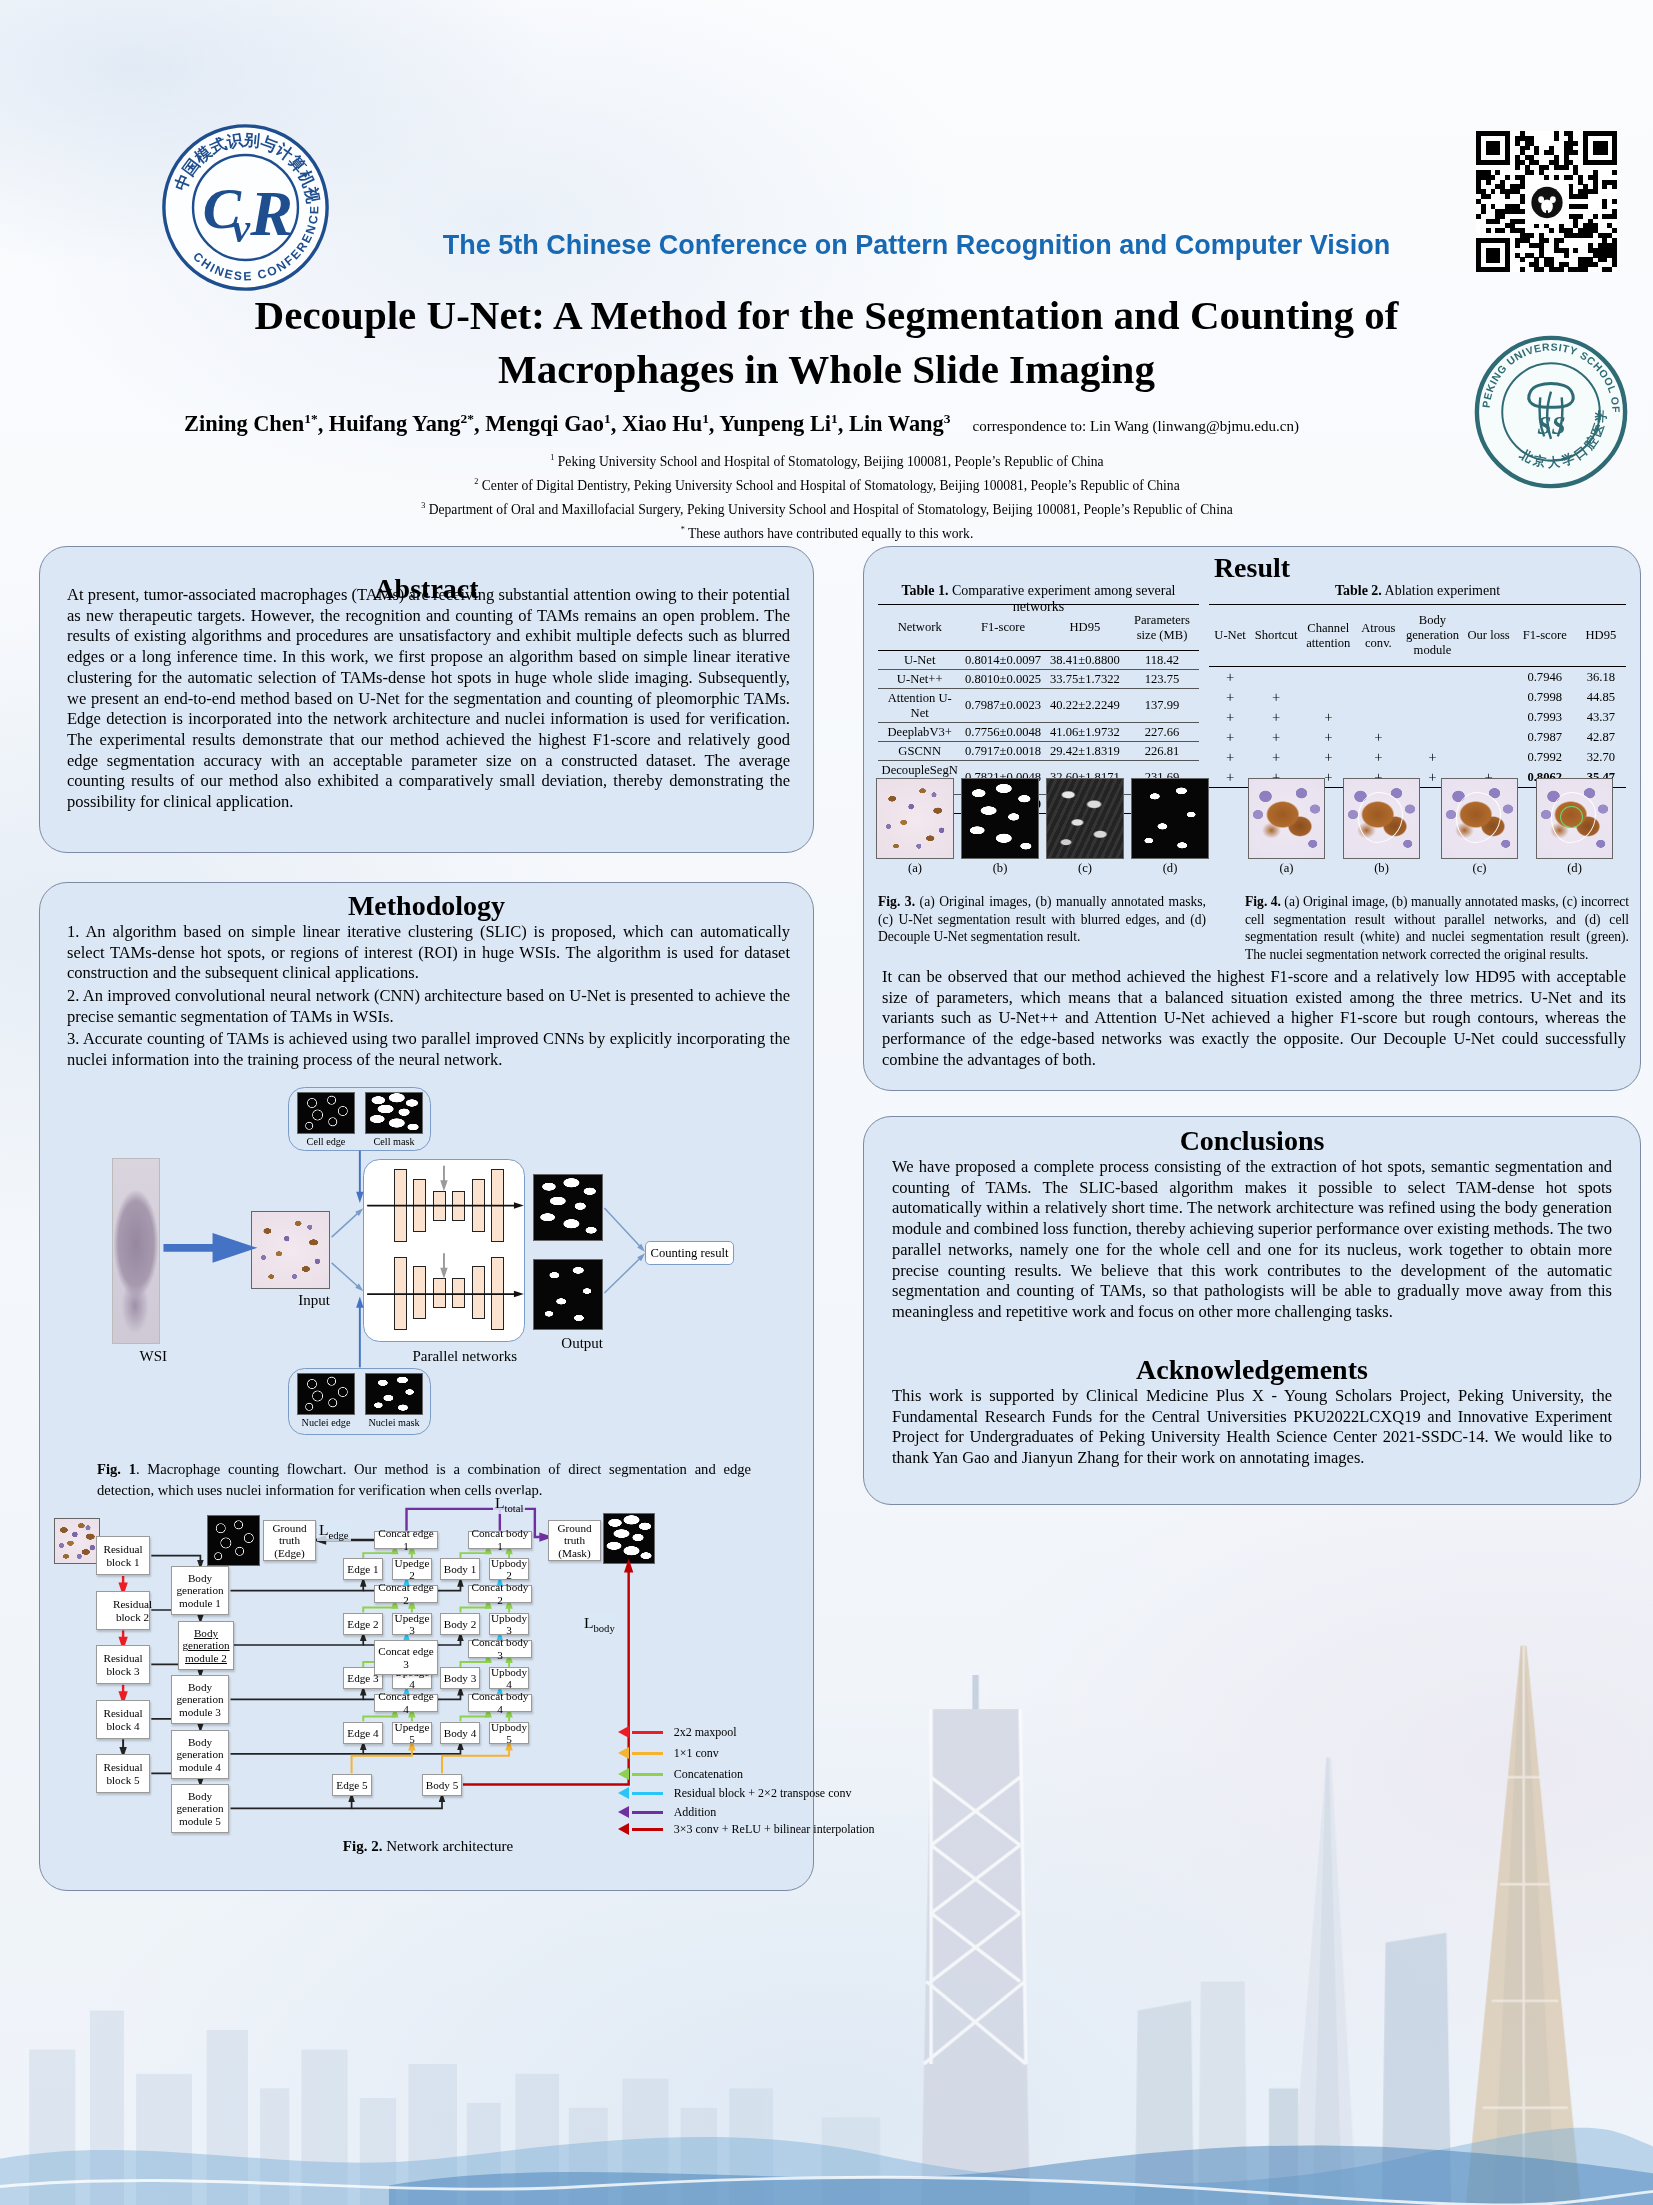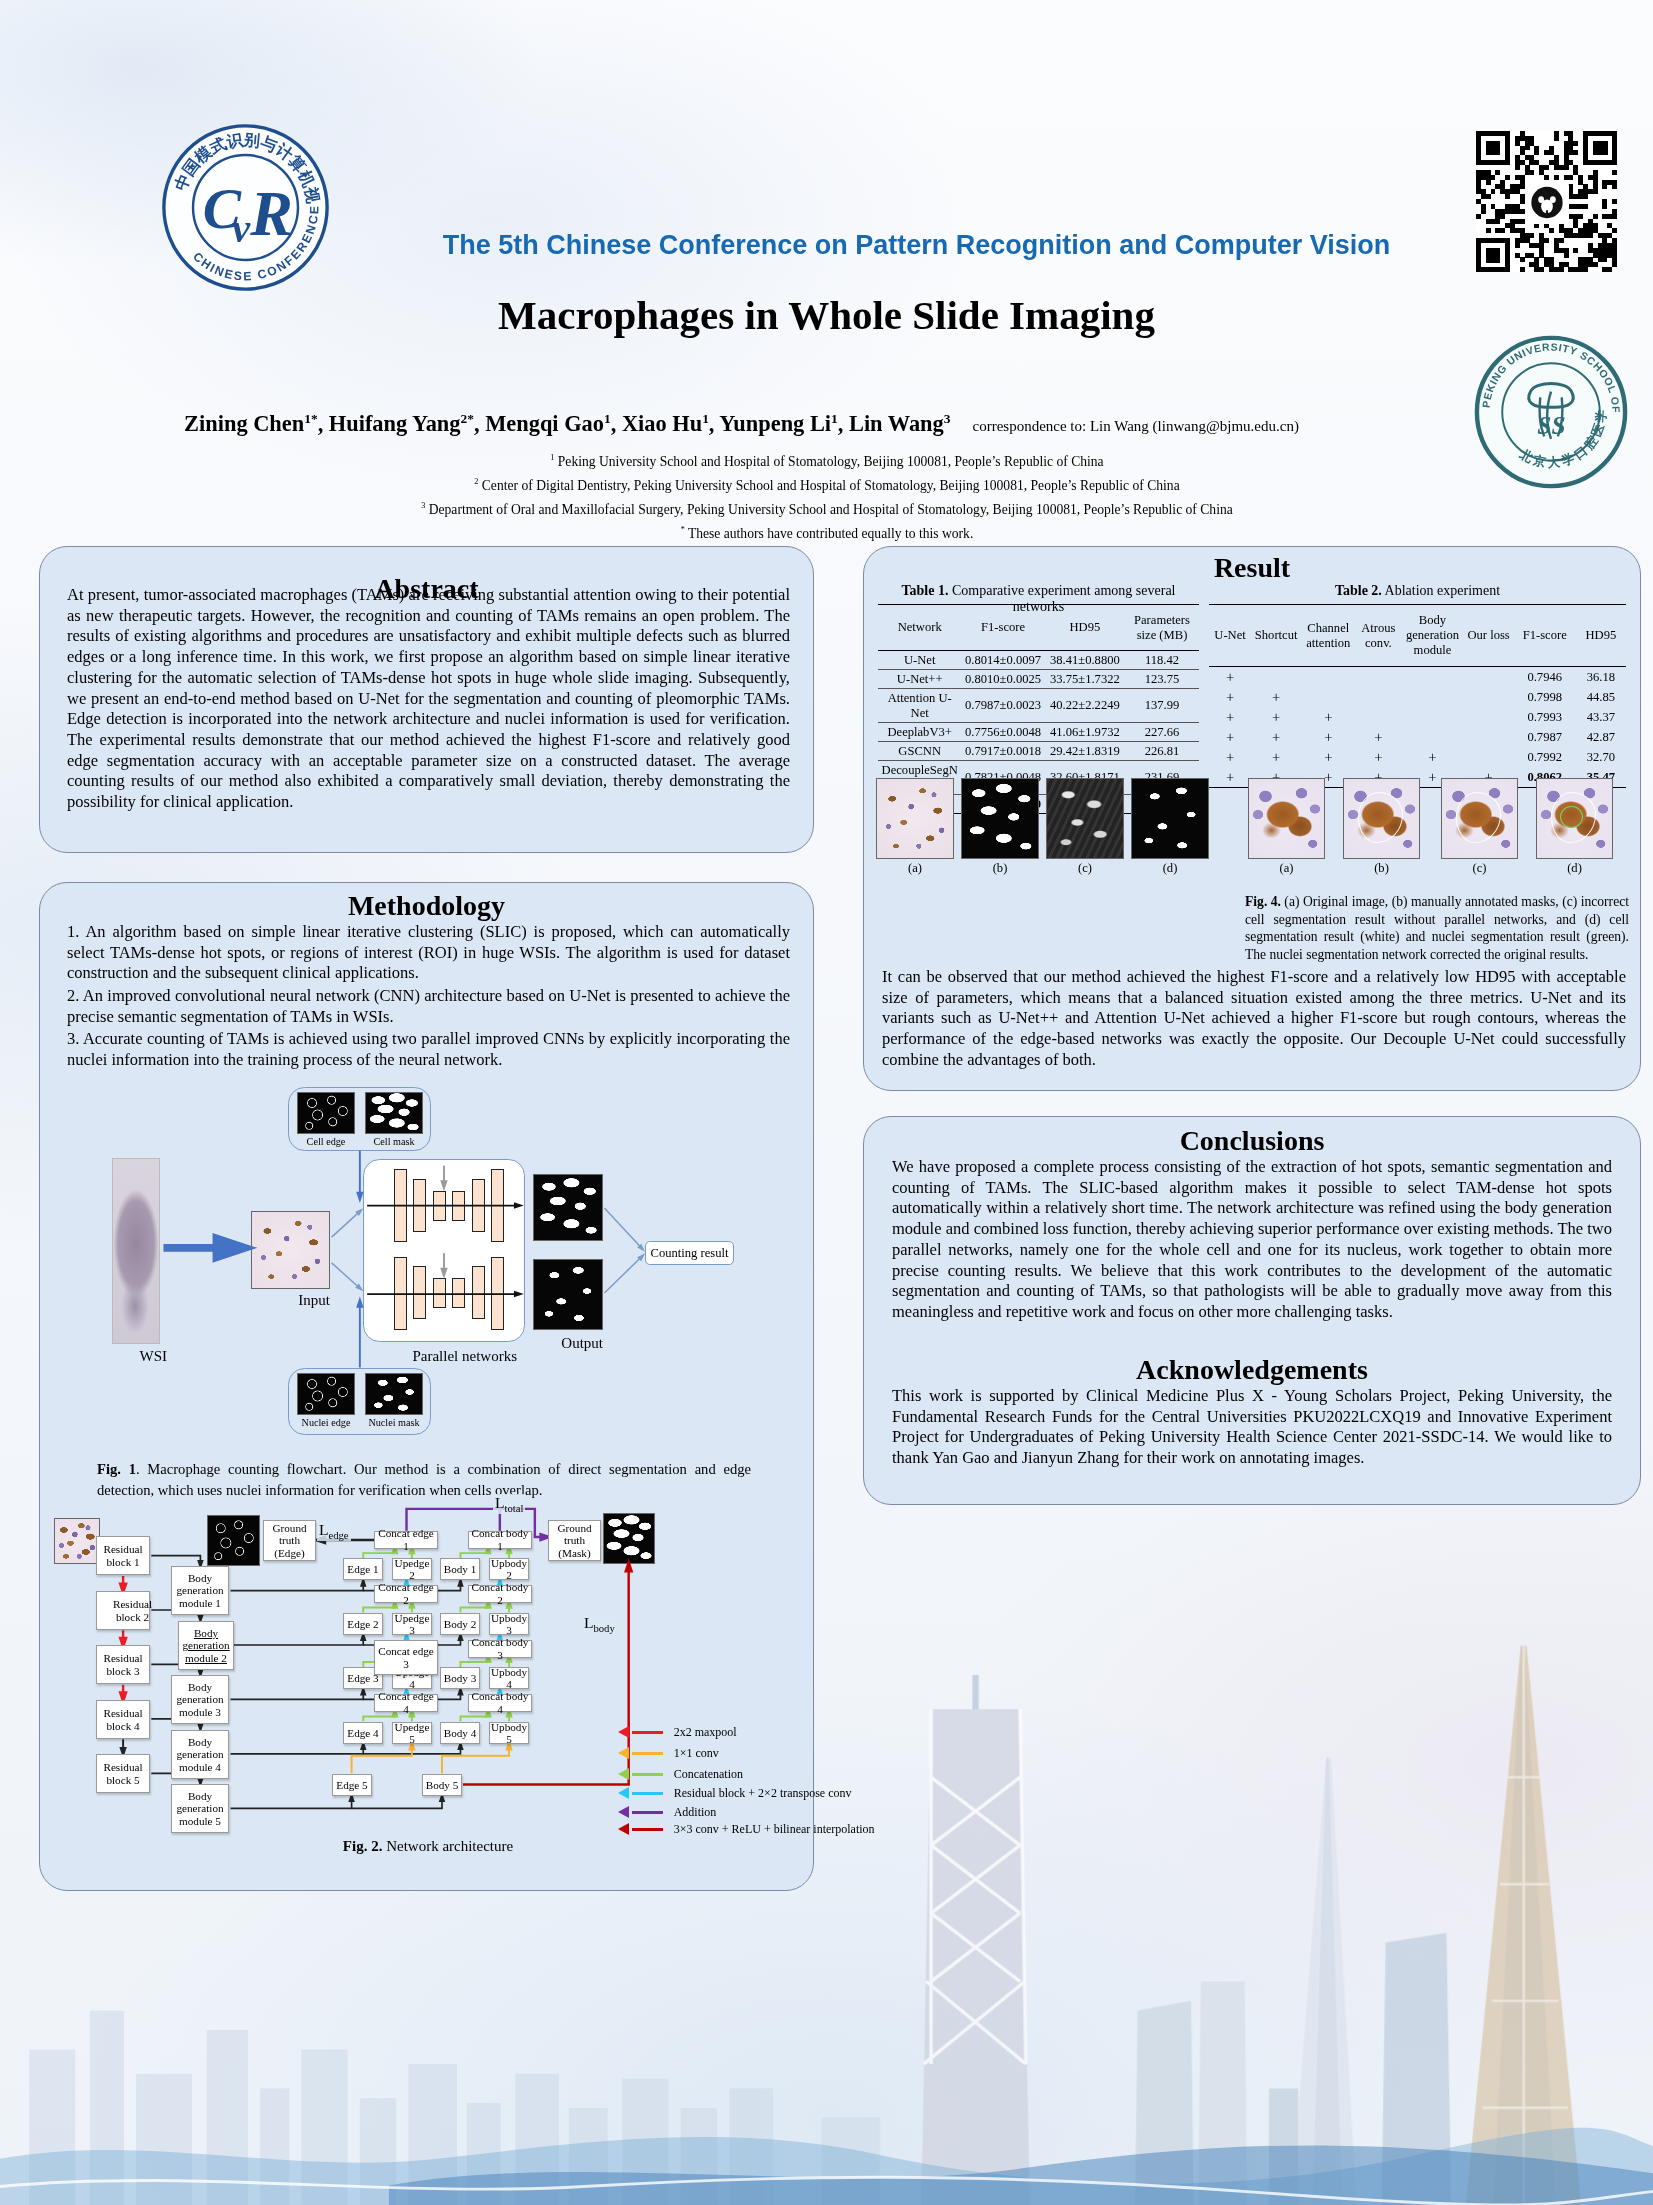--- a/index.html
+++ b/index.html
@@ -481,20 +481,21 @@
           <polygon points="22,26 34,20 32,34" fill="#111"></polygon>
           <polygon points="68,26 56,20 58,34" fill="#111"></polygon>
           <ellipse cx="45" cy="54" rx="12" ry="14" fill="#fff"></ellipse>
           <ellipse cx="33" cy="40" rx="6" ry="7" fill="#fff"></ellipse>
           <ellipse cx="57" cy="40" rx="6" ry="7" fill="#fff"></ellipse>
           <rect x="43" y="62" width="4" height="14" fill="#111"></rect>
         </svg></div>
     </div>
 
   <div class="abs" id="main-title" style="left:136px;top:288px;width:1381px;text-align:center;font-size:41px;font-weight:bold;line-height:54px;z-index:4;">
+      <div>Decouple U-Net: A Method for the Segmentation and Counting of</div>
       <div>Macrophages in Whole Slide Imaging</div>
     </div>
 
   <div class="abs" id="authors" style="left:73px;top:411px;width:1337px;text-align:center;font-size:22.4px;font-weight:bold;z-index:4;"><span>Zining Chen<sup>1*</sup>, </span><span>Huifang Yang<sup>2*</sup>, </span><span>Mengqi Gao<sup>1</sup>, </span><span>Xiao Hu<sup>1</sup>, </span><span>Yunpeng Li<sup>1</sup>, </span><span>Lin Wang<sup>3</sup></span><span style="font-weight: normal; font-size: 15px; padding-left: 22px;">correspondence to: Lin Wang (linwang@bjmu.edu.cn)</span></div>
 
   <div class="abs" id="affils" style="left:224px;top:448px;width:1206px;text-align:center;font-size:13.6px;line-height:20.4px;z-index:4;">
       <div><sup>1</sup> Peking University School and Hospital of Stomatology, Beijing 100081, People’s Republic of China</div>
       <div><sup>2</sup> Center of Digital Dentistry, Peking University School and Hospital of Stomatology, Beijing 100081, People’s Republic of China</div>
       <div><sup>3</sup> Department of Oral and Maxillofacial Surgery, Peking University School and Hospital of Stomatology, Beijing 100081, People’s Republic of China</div>
       <div><sup>*</sup> These authors have contributed equally to this work.</div>
@@ -826,20 +827,23 @@
       <div class="panel-img img-hist2" style="left: 1248px; top: 778px; width: 77px; height: 81px;"></div>
       <div class="fig-label" style="left: 1248px; top: 861px; width: 77px;">(a)</div>
       <div class="panel-img img-hist2 ol-w" style="left: 1343px; top: 778px; width: 77px; height: 81px;"></div>
       <div class="fig-label" style="left: 1343px; top: 861px; width: 77px;">(b)</div>
       <div class="panel-img img-hist2 ol-w" style="left: 1441px; top: 778px; width: 77px; height: 81px;"></div>
       <div class="fig-label" style="left: 1441px; top: 861px; width: 77px;">(c)</div>
       <div class="panel-img img-hist2 ol-w ol-g" style="left: 1536px; top: 778px; width: 77px; height: 81px;"></div>
       <div class="fig-label" style="left: 1536px; top: 861px; width: 77px;">(d)</div>
     </div>
 
+  <div class="caption" style="left:878px;top:893px;width:328px;">
+    <span class="cap-b">Fig. 3.</span><span> (a) Original images, (b) manually annotated masks, (c) U-Net segmentation result with blurred edges, and (d) Decouple U-Net segmentation result.</span>
+  </div>
   <div class="caption" style="left:1245px;top:893px;width:384px;">
     <span class="cap-b">Fig. 4.</span><span> (a) Original image, (b) manually annotated masks, (c) incorrect cell segmentation result without parallel networks, and (d) cell segmentation result (white) and nuclei segmentation result (green). The nuclei segmentation network corrected the original results.</span>
   </div>
 
   <div class="body-text" style="left:882px;top:967px;width:744px;">It can be observed that our method achieved the highest F1-score and a relatively low HD95 with acceptable size of parameters, which means that a balanced situation existed among the three metrics. U-Net and its variants such as U-Net++ and Attention U-Net achieved a higher F1-score but rough contours, whereas the performance of the edge-based networks was exactly the opposite. Our Decouple U-Net could successfully combine the advantages of both.</div>
 
   <div class="sec-head" style="left:863px;top:1125px;width:778px;">Conclusions</div>
   <div class="body-text" style="left:892px;top:1157px;width:720px;">We have proposed a complete process consisting of the extraction of hot spots, semantic segmentation and counting of TAMs. The SLIC-based algorithm makes it possible to select TAM-dense hot spots automatically within a relatively short time. The network architecture was refined using the body generation module and combined loss function, thereby achieving superior performance over existing methods. The two parallel networks, namely one for the whole cell and one for its nucleus, work together to obtain more precise counting results. We believe that this work contributes to the development of the automatic segmentation and counting of TAMs, so that pathologists will be able to gradually move away from this meaningless and repetitive work and focus on other more challenging tasks.</div>
   <div class="sec-head" style="left:863px;top:1354px;width:778px;">Acknowledgements</div>
   <div class="body-text" style="left:892px;top:1386px;width:720px;">This work is supported by Clinical Medicine Plus X - Young Scholars Project, Peking University, the Fundamental Research Funds for the Central Universities PKU2022LCXQ19 and Innovative Experiment Project for Undergraduates of Peking University Health Science Center 2021-SSDC-14. We would like to thank Yan Gao and Jianyun Zhang for their work on annotating images.</div>

